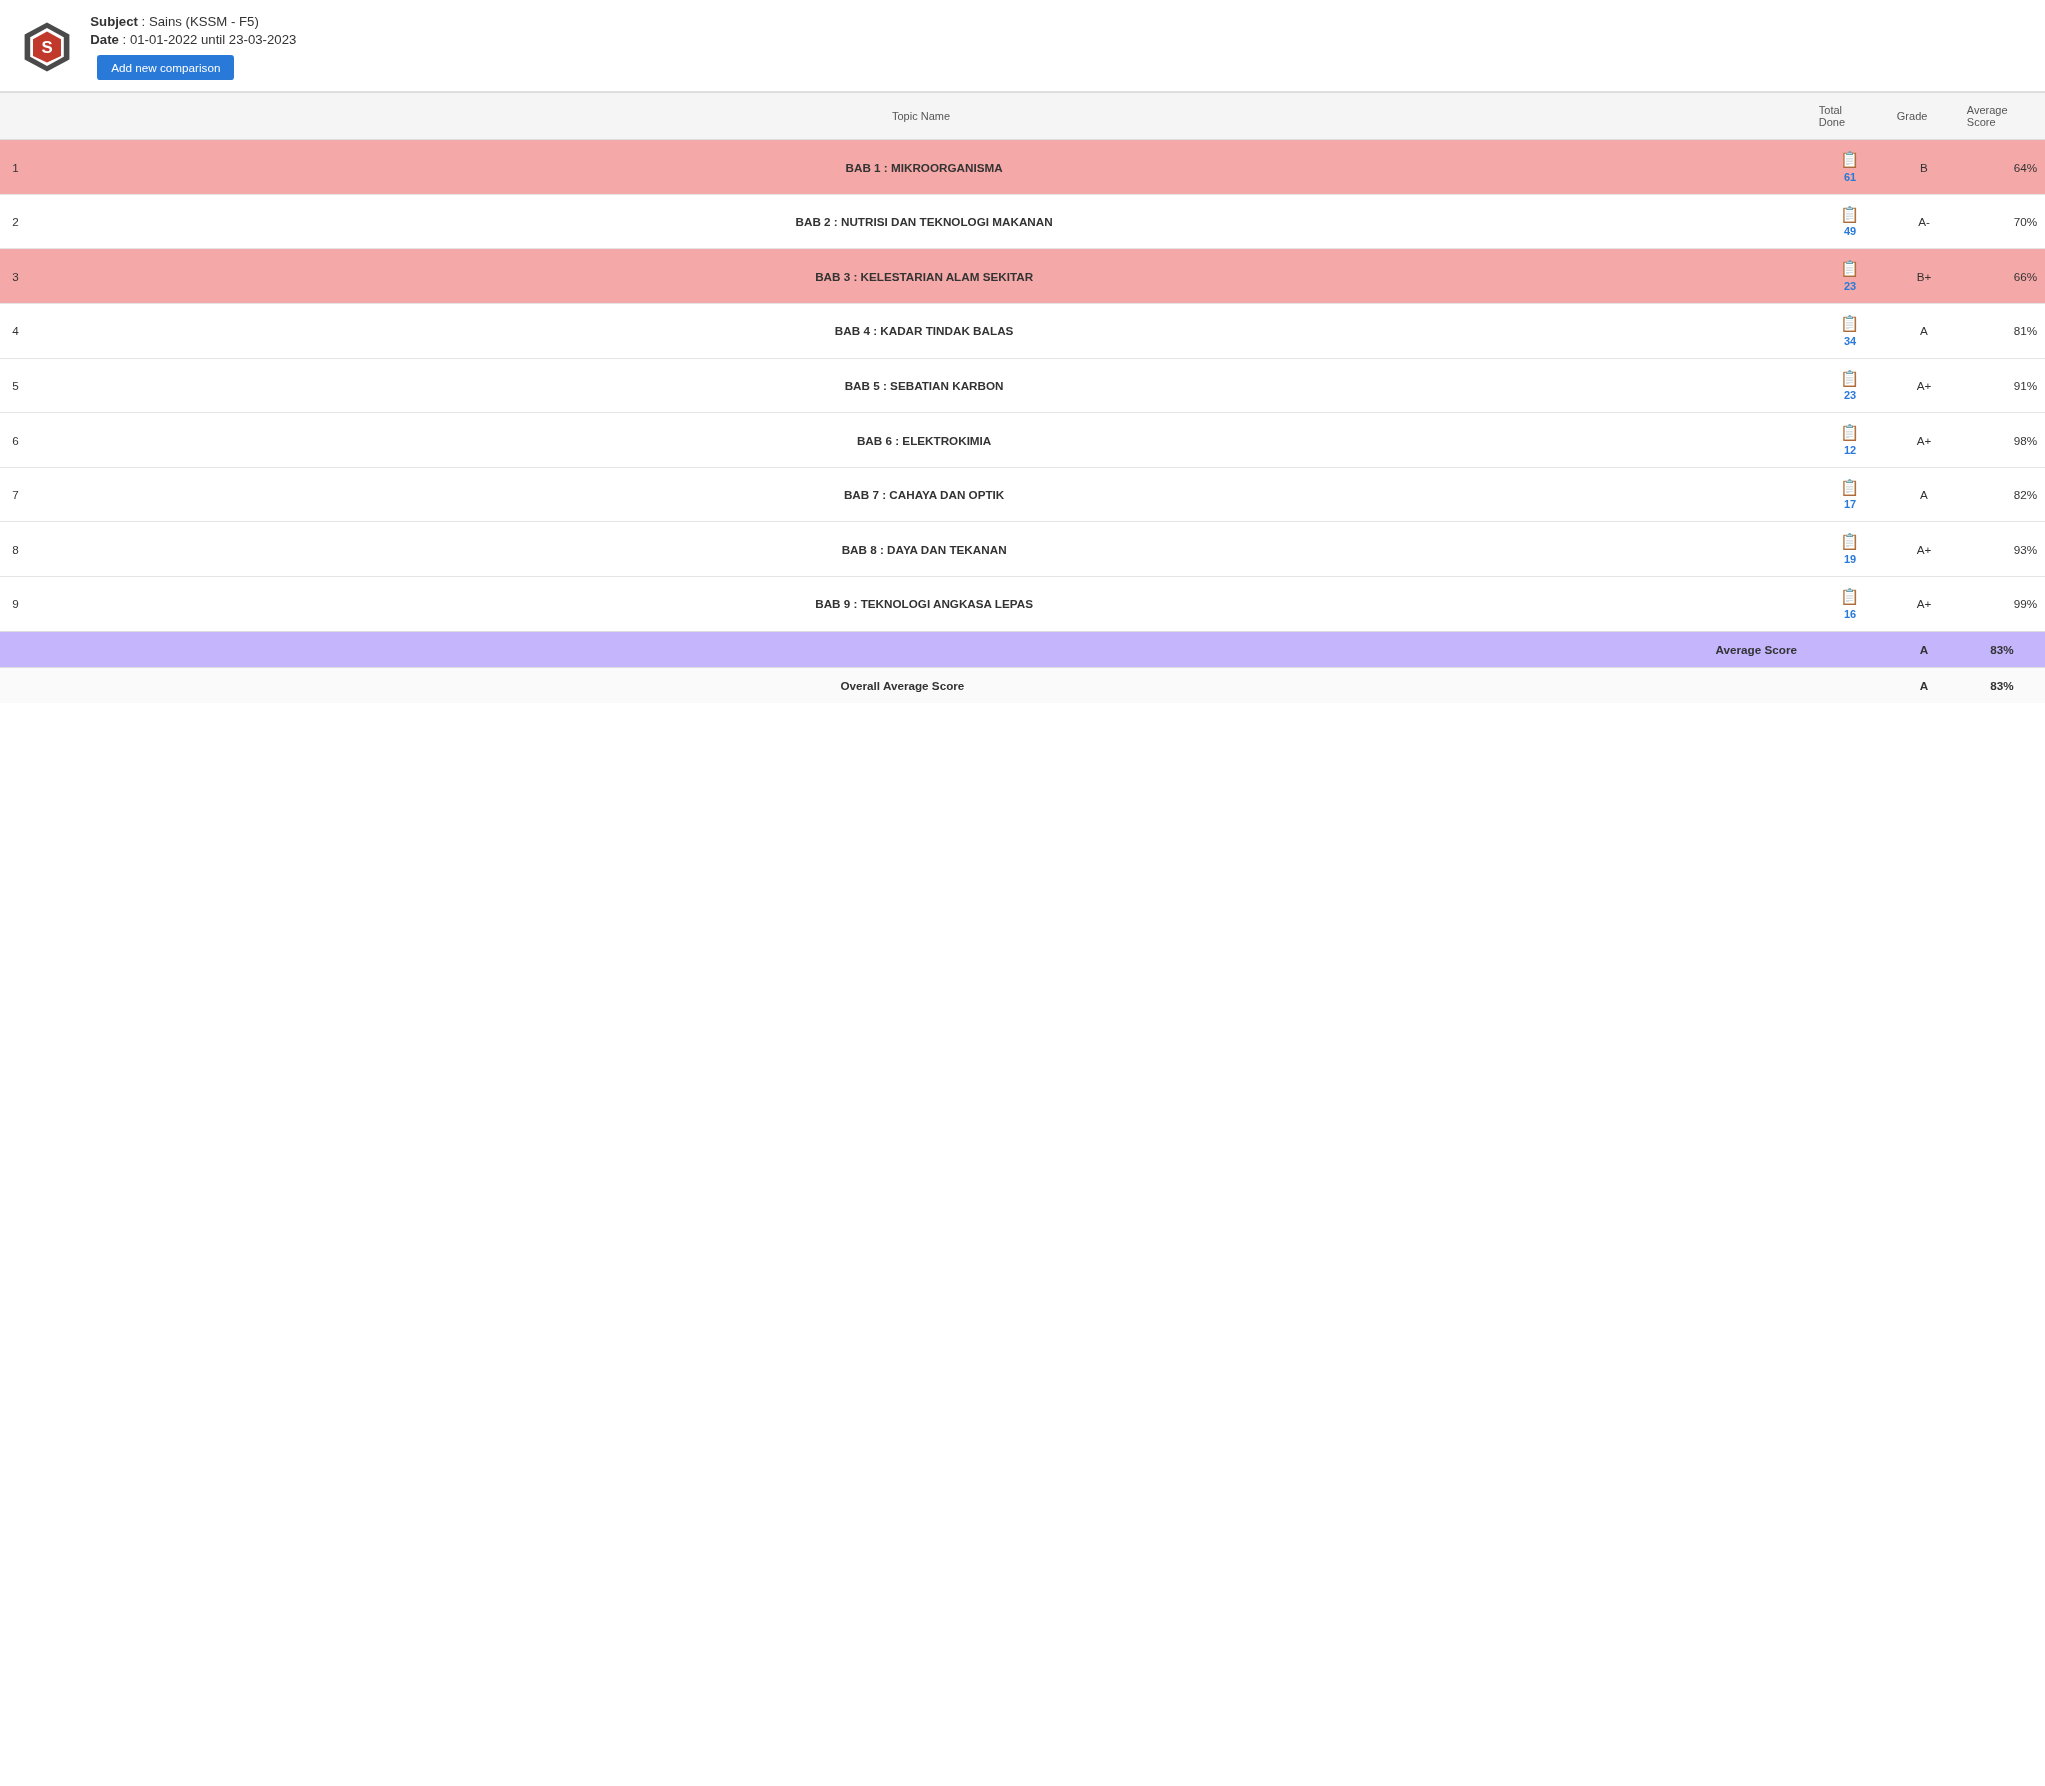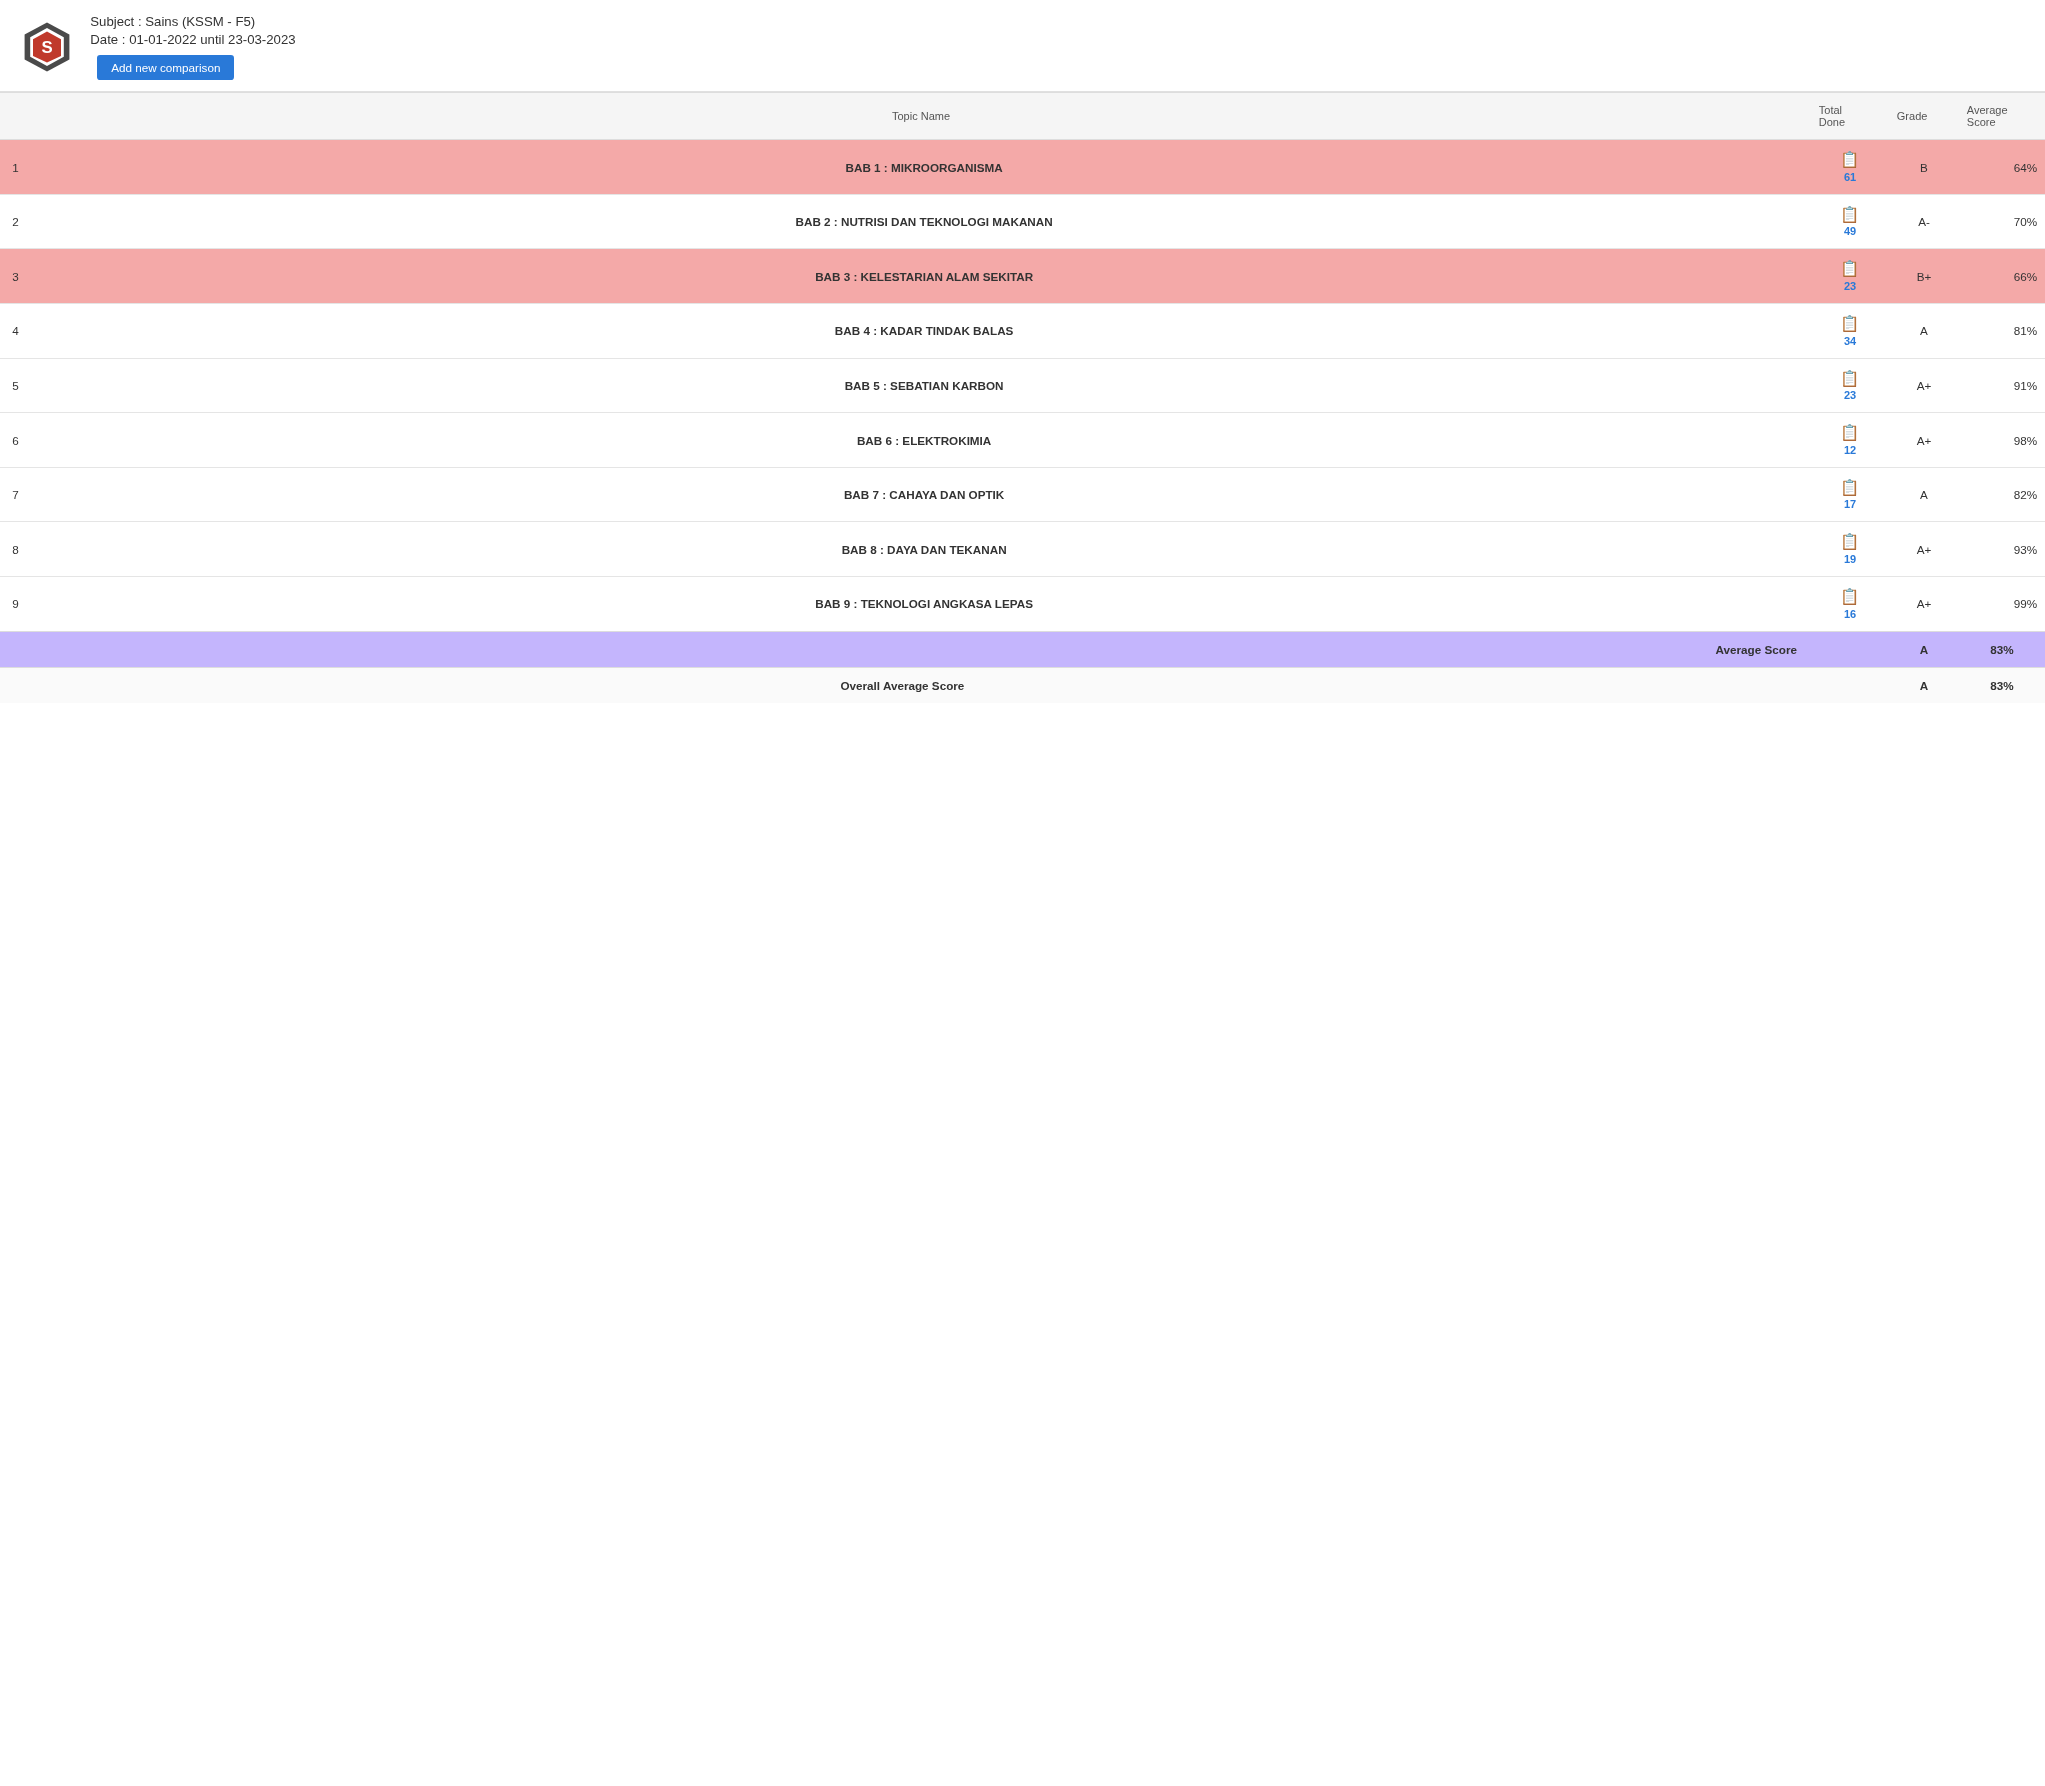--- a/index.html
+++ b/index.html
@@ -28,28 +28,28 @@
     .header-info {
       display: flex;
       flex-direction: column;
       gap: 3.1px;
     }
     .header-subject {
       font-size: 13.2px;
       font-weight: normal;
     }
     .header-subject strong {
-      font-weight: normal;
+      font-weight: bold;
     }
     .header-date {
       font-size: 13.2px;
       font-weight: normal;
     }
     .header-date strong {
-      font-weight: normal;
+      font-weight: bold;
     }
     .add-btn {
       margin-top: 4.7px;
       background: #2979d8;
       color: #fff;
       border: none;
       border-radius: 3.1px;
       padding: 6.2px 14px;
       font-size: 11.7px;
       cursor: pointer;

